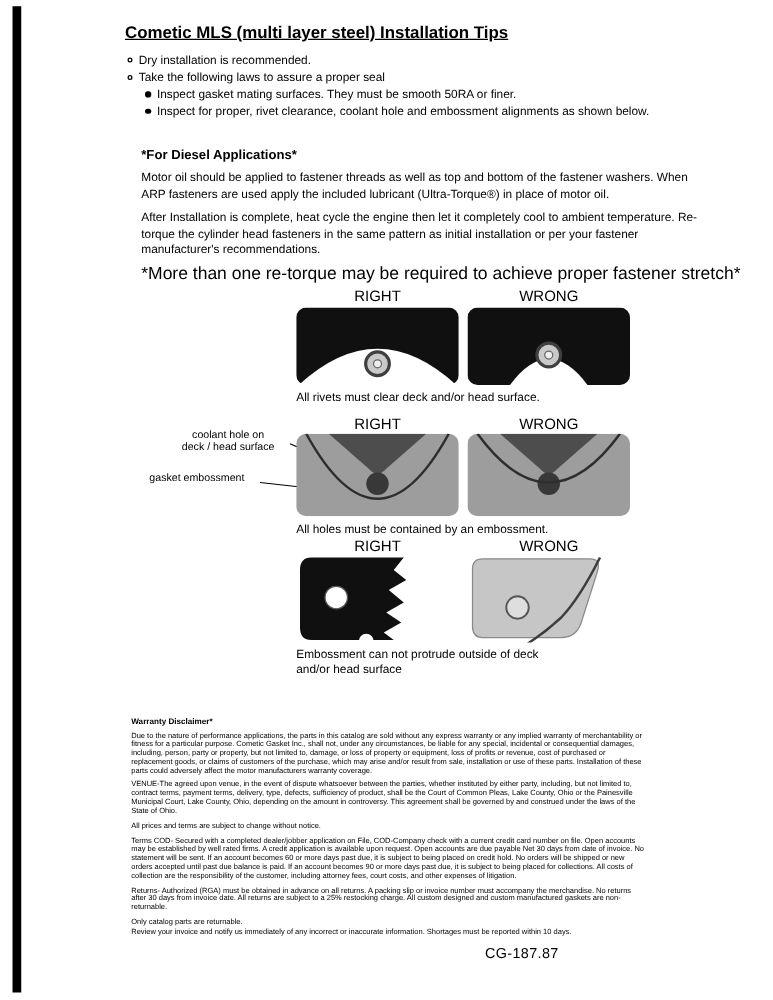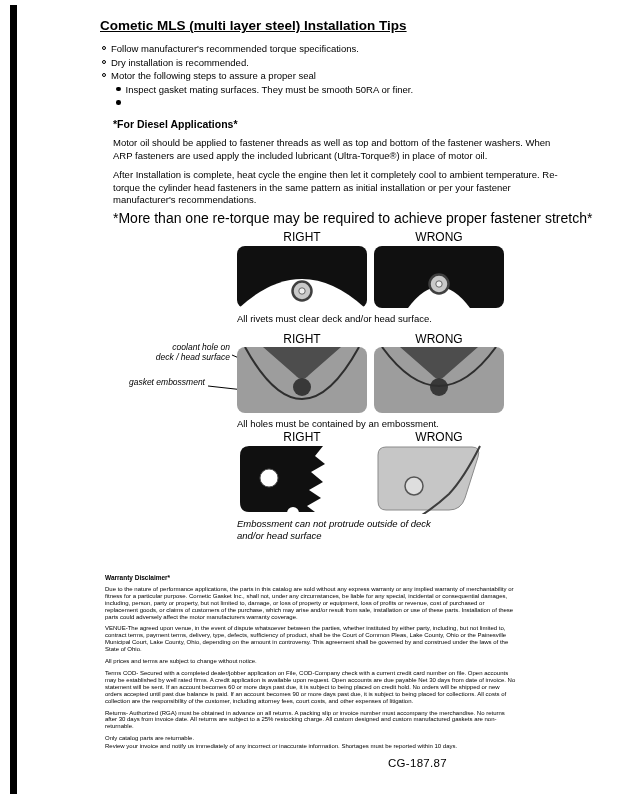--- a/index.html
+++ b/index.html
@@ -23,21 +23,21 @@
   .para { position:absolute; left:113px; width:455px; font-size:9.5px; line-height:12.5px; }
   #para1 { top:137px; }
   #para2 { top:169px; }
   .note { position:absolute; left:113px; top:210px; font-size:14px;text-align:right; }
 
   .rw-label { position:absolute; width:130px; text-align:center; font-size:12px; }
   .diagram { position:absolute; }
   .caption { position:absolute; left:237px; font-size:9.5px; line-height:11.5px; }
   .pre { white-space:pre-line; }
 
-  .annotation { position:absolute; font-size:8.5px; line-height:9.5px; text-align:right;font-style:italic; }
+  .annotation { position:absolute; font-size:8.5px; line-height:9.5px; text-align:center; }
   #ann-coolant { left:135px; top:343px; width:95px; }
   #ann-emboss  { left:110px; top:378px; width:95px; }
   .leaders { position:absolute; left:198px; top:342px; }
 
   .disclaimer { position:absolute; left:105px; top:575px; width:412px;
                 font-size:6px; line-height:6.9px; }
   .disclaimer .disc-h { font-size:6.5px; font-weight:bold; margin-bottom:4px; }
   .disclaimer p { margin-bottom:5px; }
   .disclaimer p.tight { margin-bottom:1px; }
 
@@ -47,36 +47,33 @@
 <body>
 
 <div class="page">
   <div class="left-bar"></div>
 
   <h1 class="title">Cometic MLS (multi layer steel) Installation Tips</h1>
 
   <div class="tips">
     <div class="tip-row">
       <span class="marker-circle"></span>
-      <span>Follow manufacturer's recommended torque specifications.</span>
-    </div>
-    <div class="tip-row">
-      <span class="marker-circle"></span>
       <span>Dry installation is recommended.</span>
     </div>
     <div class="tip-row">
       <span class="marker-circle"></span>
-      <span>Motor the following steps to assure a proper seal</span>
+      <span>Take the following laws to assure a proper seal</span>
     </div>
     <div class="tip-row sub">
       <span class="marker-dot"></span>
       <span>Inspect gasket mating surfaces.  They must be smooth 50RA or finer.</span>
     </div>
     <div class="tip-row sub">
       <span class="marker-dot"></span>
+      <span>Inspect for proper, rivet clearance, coolant hole and embossment alignments as shown below.</span>
     </div>
   </div>
 
   <div class="diesel-heading">*For Diesel Applications*</div>
   <p class="para" id="para2">After Installation is complete, heat cycle the engine then let it completely cool to ambient temperature. Re-torque the cylinder head fasteners in the same pattern as initial installation or per your fastener manufacturer's recommendations.</p>
   <p class="para" id="para1">Motor oil should be applied to fastener threads as well as top and bottom of the fastener washers. When ARP fasteners are used apply the included lubricant (Ultra-Torque®) in place of motor oil.</p>
   <div class="note">*More than one re-torque may be required to achieve proper fastener stretch*</div>
 
   <div class="rw-label" style="left:237px; top:230px;">RIGHT</div>
   <div class="rw-label" style="left:374px; top:230px;">WRONG</div>
@@ -129,21 +126,21 @@
   <svg class="diagram" style="left:237px; top:444px;" width="130" height="70" viewBox="0 0 130 70">
     <path d="M12,2 H86 L78,12 L88,20 L74,28 L86,38 L72,46 L84,54 L70,62 L78,68 H12 Q3,68 3,58 V12 Q3,2 12,2 Z" fill="#101010"></path>
     <circle cx="32" cy="34" r="9" fill="#ffffff" stroke="#555" stroke-width="1"></circle>
     <circle cx="56" cy="69" r="6" fill="#ffffff"></circle>
   </svg>
   <svg class="diagram" style="left:374px; top:444px;" width="130" height="70" viewBox="0 0 130 70">
     <path d="M12,3 H98 Q107,3 104,13 L91,54 Q87,66 75,66 H12 Q4,66 4,57 V11 Q4,3 12,3 Z" fill="#c6c6c6" stroke="#8a8a8a" stroke-width="1"></path>
     <path d="M106,2 Q90,34 75,50 Q62,62 48,71" fill="none" stroke="#3d3d3d" stroke-width="2"></path>
     <circle cx="40" cy="42" r="9" fill="#dedede" stroke="#555" stroke-width="1.5"></circle>
   </svg>
-  <div class="caption pre" style="top:518px; width:230px;font-style:italic;">Embossment can not protrude outside of deck
+  <div class="caption pre" style="top:518px; width:230px;">Embossment can not protrude outside of deck
 and/or head surface</div>
 
   <div class="disclaimer">
     <div class="disc-h">Warranty Disclaimer*</div>
     <p>Due to the nature of performance applications, the parts in this catalog are sold without any express warranty or any implied warranty of merchantability or fitness for a particular purpose.  Cometic Gasket Inc., shall not, under any circumstances, be liable for any special, incidental or consequential damages, including, person, party or property, but not limited to, damage, or loss of property or equipment, loss of profits or revenue, cost of purchased or replacement goods, or claims of customers of the purchase, which may arise and/or result from sale, installation or use of these parts.  Installation of these parts could adversely affect the motor manufacturers warranty coverage.</p>
     <p>VENUE-The agreed upon venue, in the event of dispute whatsoever between the parties, whether instituted by either party, including, but not limited to, contract terms, payment terms, delivery, type, defects, sufficiency of product, shall be the Court of Common Pleas, Lake County, Ohio or the Painesville Municipal Court, Lake County, Ohio, depending on the amount in controversy. This agreement shall be governed by and construed under the laws of the State of Ohio.</p>
     <p>All prices and terms are subject to change without notice.</p>
     <p>Terms COD- Secured with a completed dealer/jobber application on File, COD-Company check with a current credit card number on file.  Open accounts may be established by well rated firms.  A credit application is available upon request.  Open accounts are due payable Net 30 days from date of invoice.  No statement will be sent.  If an account becomes 60 or more days past due, it is subject to being placed on credit hold.  No orders will be shipped or new orders accepted until past due balance is paid.  If an account becomes 90 or more days past due, it is subject to being placed for collections.  All costs of collection are the responsibility of the customer, including attorney fees, court costs, and other expenses of litigation.</p>
     <p>Returns- Authorized (RGA) must be obtained in advance on all returns.  A packing slip or invoice number must accompany the merchandise.  No returns after 30 days from invoice date.  All returns are subject to a 25% restocking charge.  All custom designed and custom manufactured gaskets are non-returnable.</p>
     <p class="tight">Only catalog parts are returnable.</p>

